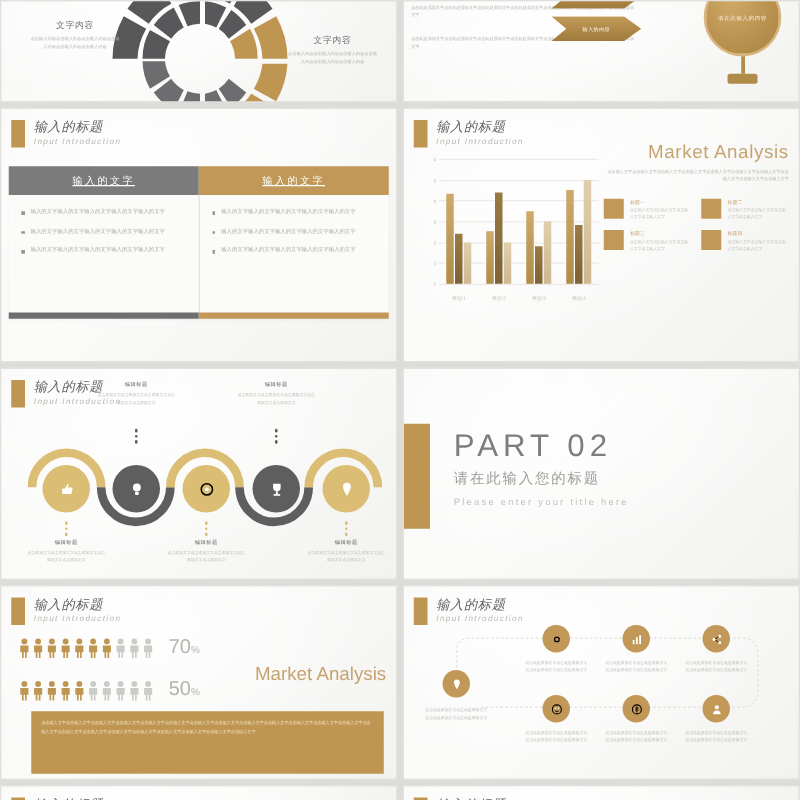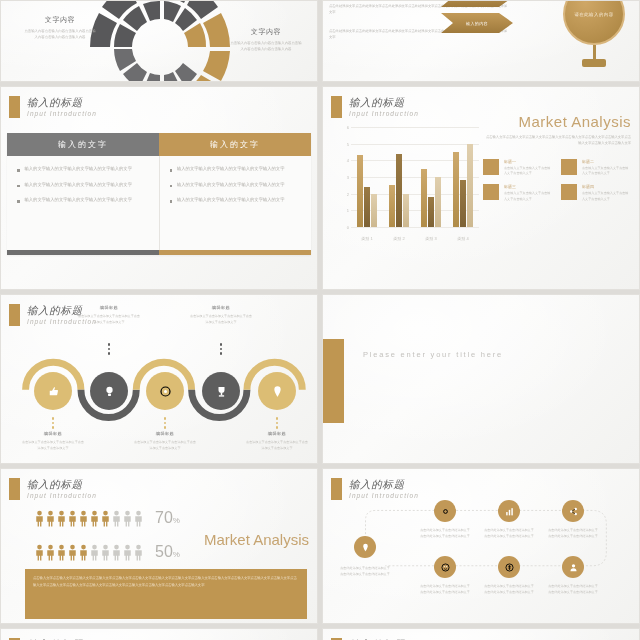--- a/index.html
+++ b/index.html
@@ -60,21 +60,21 @@
         border:2px solid #d8b57c; display:flex; align-items:center; justify-content:center;}
   .globe .ball span{ font-size:4.4px; color:#f7ecd9; letter-spacing:.5px;}
   .globe .stem{ width:3px; height:14px; background:#b08c49; margin:0 auto;}
   .globe .base{ width:24px; height:8px; background:#b08c49; margin:0 auto; border-radius:2px;}
 
   
   .tbl { position:absolute; left:6px; right:6px; top:46px; z-index:3;
          box-shadow: 0 1px 2px rgba(0,0,0,.05); background:#fbfbfa;}
   .tbl-head { display:flex; }
   .tbl-head > div { flex:1; text-align:center; font-size:8px; color:#fff;
-                    letter-spacing:2px; padding:6px 0; }
+                    letter-spacing:2px; padding:6px 0;text-decoration:underline; }
   .th-gray { background:#7b7b7b; }
   .th-gold { background:#c19857; }
   .tbl-body { display:flex; min-height: 94px; }
   .tbl-body > div { flex:1; padding:9px 10px 4px; }
   .tbl-body > div + div { border-left:1px solid #e6e4e0;}
   .bullet { display:flex; gap:5px; margin-bottom:7px; }
   .bullet i { width:2.5px; height:2.5px; background:#9a9893; margin-top:4px; flex:none;}
   .bullet p { font-size:4.3px; color:#aba9a4; line-height:2; }
   .tbl-foot { display:flex; height:5px;}
   .tbl-foot > div { flex:1; }
@@ -117,21 +117,21 @@
   .cap .d { font-size:3.1px; color:#bcbab5; line-height:1.95;}
 
   
   .part-bar { position:absolute; left:0; top:44px; width:21px; height:84px; background:#bf9651; z-index:3;}
   .part-txt { position:absolute; left:40px; top:48px; z-index:3;}
   .part-txt .big { font-size:25px; color:#7d7d7d; font-weight:normal; letter-spacing:4px;}
   .part-txt .cn { font-size:11.5px; color:#9e9c98; letter-spacing:1.5px; margin-top:3px;}
   .part-txt .en { font-size:7.5px; color:#c4c2be; letter-spacing:1.8px; margin-top:7px;}
 
   
-  .picto-row { position:absolute; left:34px; z-index:3; display:flex; align-items:center; gap:2px;}
+  .picto-row { position:absolute; left:14px; z-index:3; display:flex; align-items:center; gap:2px;}
   .picto-row .pct { font-size:16px; color:#b5b3ae; margin-left:10px; font-weight:normal;}
   .picto-row .pct small { font-size:8px; }
   .person { width:9px; height:17px; flex:none;}
   .mkt2 { position:absolute; right:8px; top:62px; font-size:15px; color:#c6a471; z-index:3; font-weight:normal;}
   .goldbox { position:absolute; left:24px; right:10px; top:100px; height:50px; background:#bf9651; z-index:3; padding:6px 8px;}
   .goldbox p { font-size:3.3px; color:#f0e2cb; line-height:2.1;}
 
   
   .snake { position:absolute; left:0; top:0; width:100%; height:100%; z-index:3;}
   .snode { position:absolute; width:22px; height:22px; border-radius:50%;
@@ -447,20 +447,22 @@
             <div class="t">编辑标题</div>
             <div class="d">点击添加文字点击添加文字点击添加文字点击添加文字点击添加文字</div>
           </div>
         </div>
     </div>
   </div>
 
   <div class="slide">
     <div class="part-bar"></div>
     <div class="part-txt">
+      <div class="big">PART  02</div>
+      <div class="cn">请在此输入您的标题</div>
       <div class="en">Please enter your title here</div>
     </div>
   </div>
 
   <div class="slide">
     <div class="hdr">
       <div class="swatch"></div>
       <div class="tt">
         <div class="cn">输入的标题</div>
         <div class="en">Input Introduction</div>

